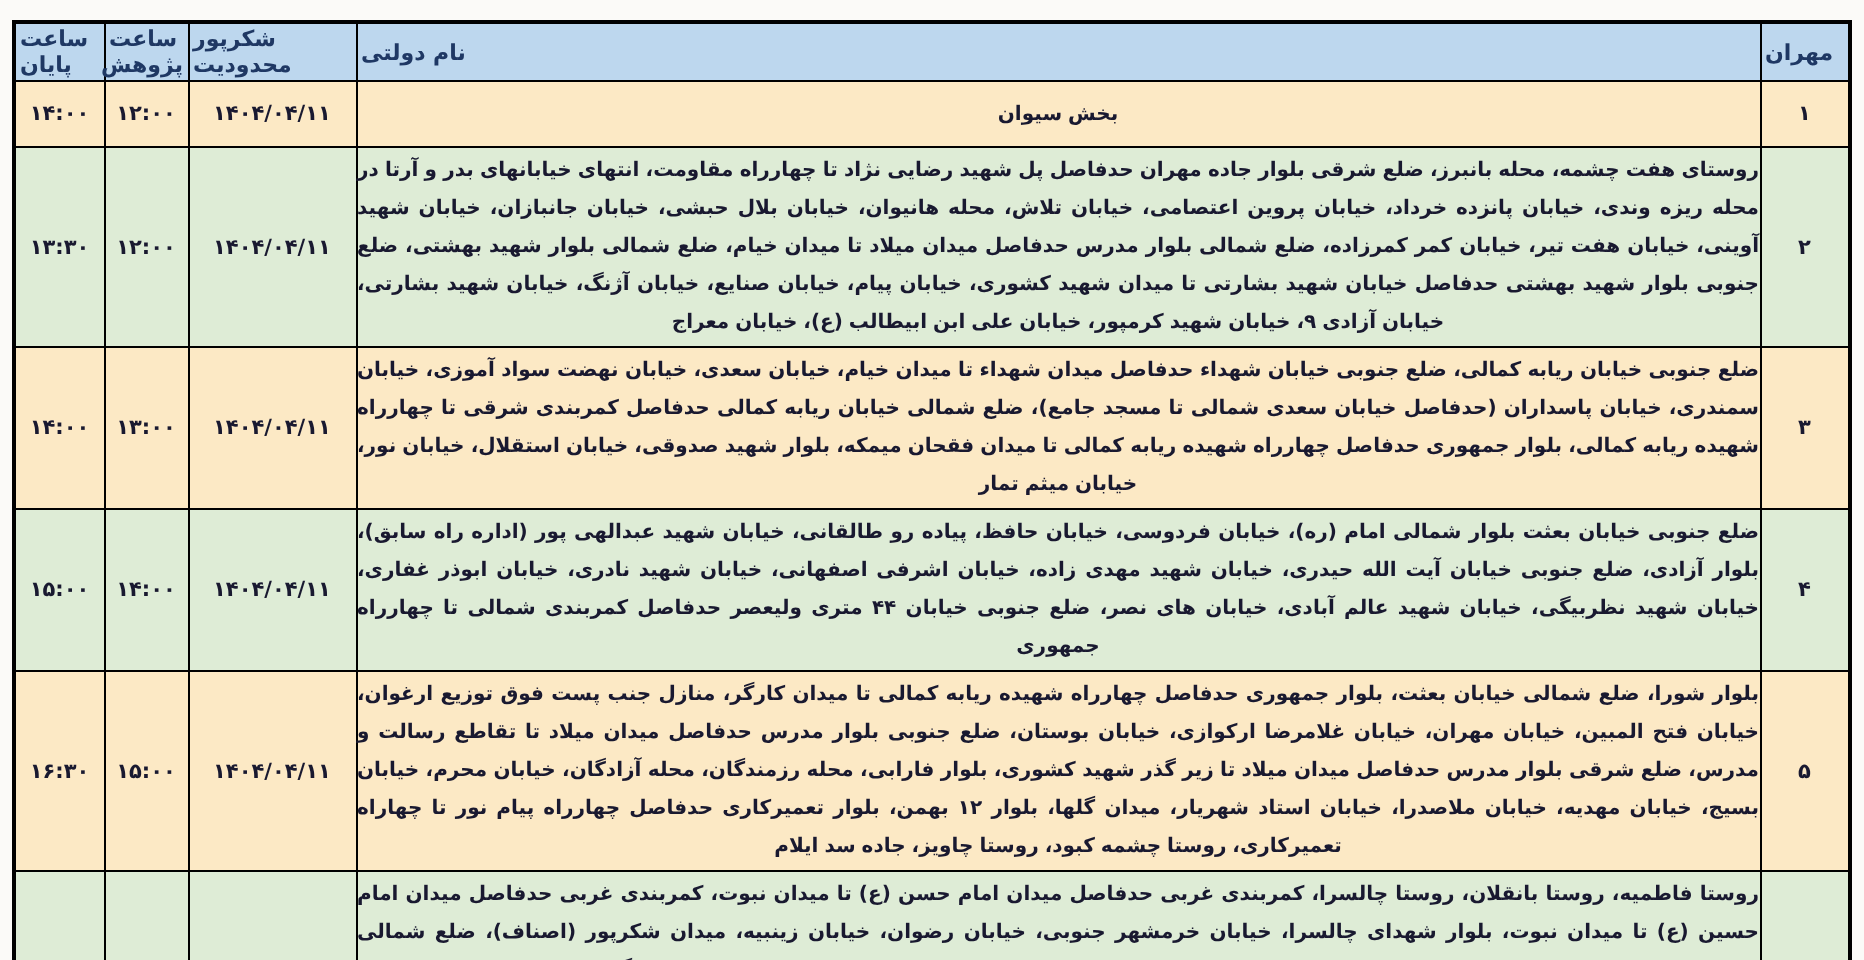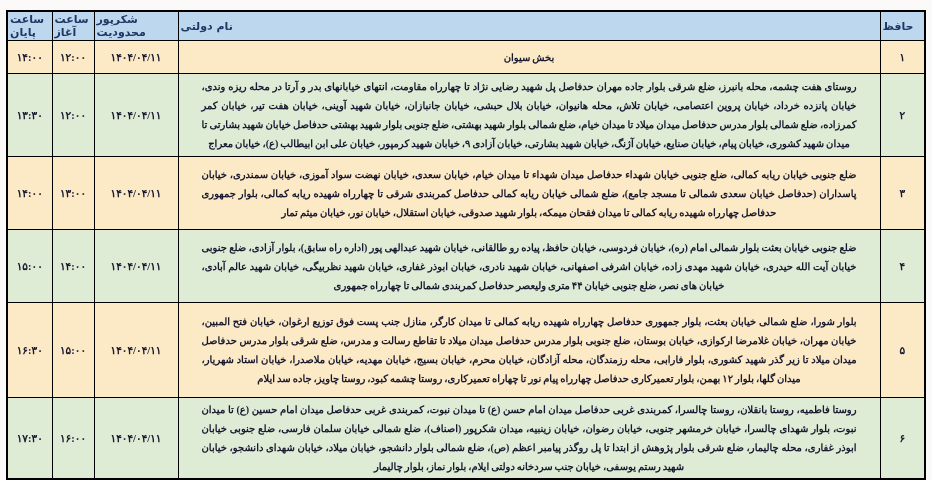--- a/index.html
+++ b/index.html
@@ -14,22 +14,22 @@
     margin:10px 6px 4px 8px;border:2.5px solid var(--border_color);
     color:var(--body_text);
   }
   col.c-row{width:45px} col.c-name{width:702px} col.c-date{width:84px}
   col.c-start{width:42px} col.c-end{width:45px}
   th,td{border:1px solid var(--border_color);vertical-align:middle;font-weight:bold;}
   thead th{
     background:var(--header_bg);color:var(--header_text);
     height:24px;font-size:11px;text-align:left;padding:1px 2px;
   }
-  td{font-size:10.5px;text-align:center;padding:1px 3px;font-family:Liberation Serif, serif;}
-  td.name-cell{padding:2px 23px;}
+  td{font-size:10.5px;text-align:center;padding:1px 3px;}
+  td.name-cell{padding:2px 0;}
   .name-text{
     font-size:10px;line-height:1.9;text-align:justify;text-align-last:center;
     word-spacing:-0.5px;
   }
   tr.row-cream td{background:var(--row_cream);}
   tr.row-green td{background:var(--row_green);}
   tr.h1 td{height:28px} tr.h2 td{height:78px} tr.h3 td{height:68px}
   tr.h4 td{height:68px} tr.h5 td{height:90px} tr.h6 td{height:66px}
 </style>
 </head>
@@ -39,24 +39,24 @@
   <table class="outage">
     <colgroup>
       <col class="c-row">
         <col class="c-name">
         <col class="c-date">
         <col class="c-start">
         <col class="c-end">
     </colgroup>
     <thead>
       <tr>
-        <th>حافظ</th>
+        <th>مهران</th>
         <th>نام دولتی</th>
         <th>شکرپور محدودیت</th>
-        <th>ساعت آغاز</th>
+        <th>ساعت پژوهش</th>
         <th>ساعت پایان</th>
       </tr>
     </thead>
     <tbody>
       <tr class="row-cream h1">
         <td>۱</td>
         <td class="name-cell">
             <div class="name-text">بخش سیوان</div>
           </td>
         <td>۱۴۰۴/۰۴/۱۱</td>

